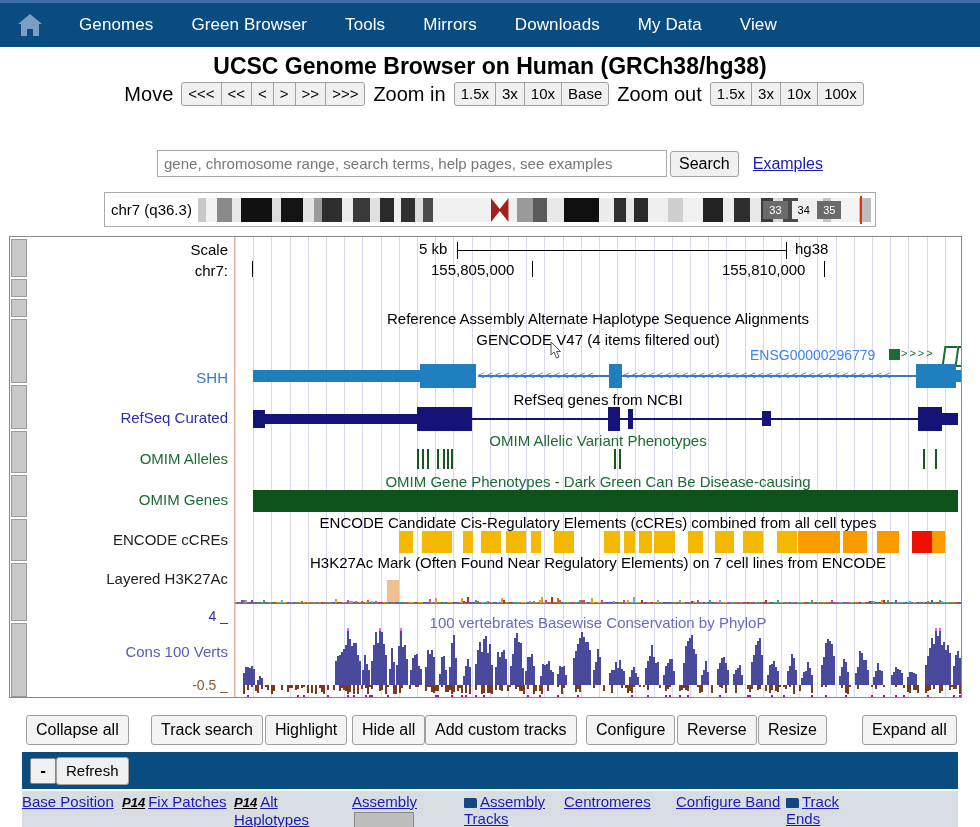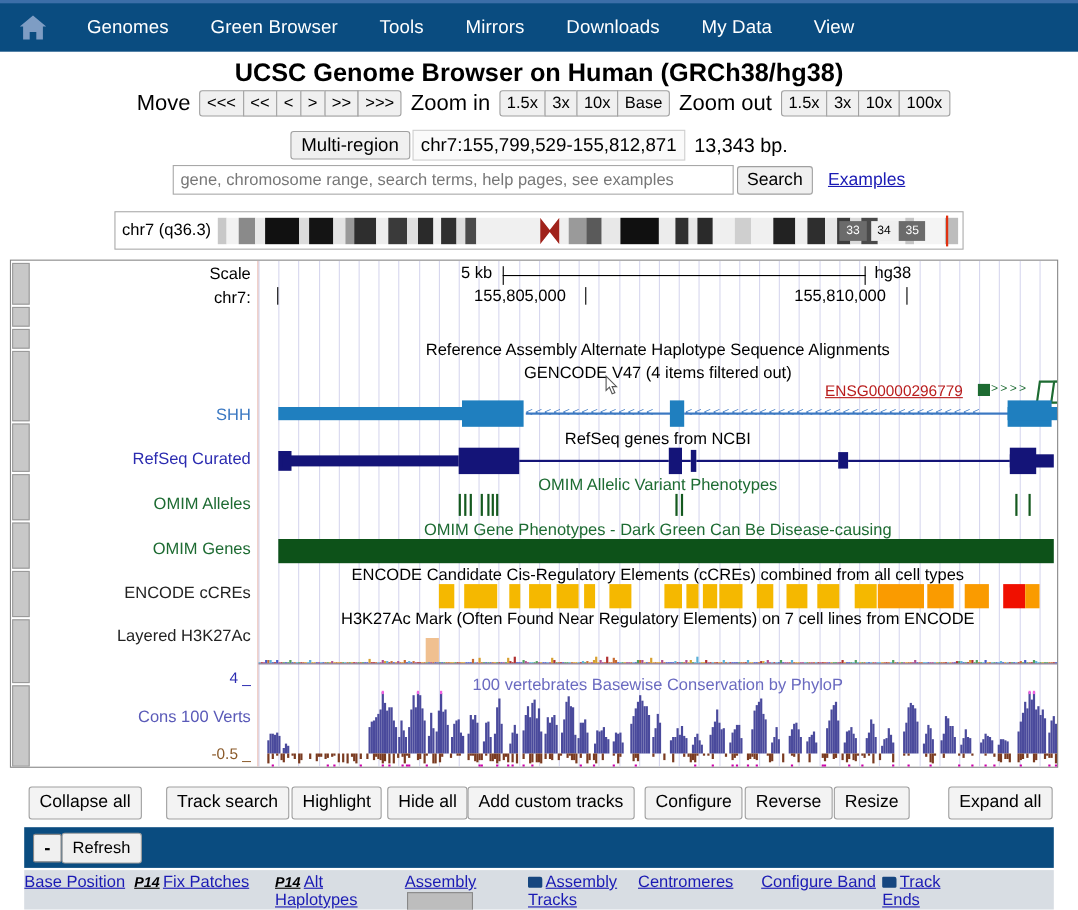--- a/index.html
+++ b/index.html
@@ -232,25 +232,20 @@
     </span>
     <span class="lbl">Zoom out</span>
     <span class="btn-group">
       <button class="btn move">1.5x</button>
       <button class="btn move">3x</button>
       <button class="btn move">10x</button>
       <button class="btn move">100x</button>
     </span>
   </div>
 
-  <div class="posrow">
-    <button class="btn multiregion">Multi-region</button>
-    <span class="posbox">chr7:155,799,529-155,812,871</span>
-    <span class="bpcount">13,343 bp.</span>
-  </div>
 
   <div class="searchrow">
     <input class="searchinput" type="text" placeholder="gene, chromosome range, search terms, help pages, see examples" style="">
     <button class="btn searchbtn">Search</button>
     <span class="exlink">Examples</span>
   </div>
 
   <div class="ideo-wrap">
     <span class="ideo-label">chr7 (q36.3)</span>
     <div class="ideo-bar" id="ideo-bar">
@@ -399,21 +394,21 @@
       <div class="centered-title" style="top:277px;color:#000;">ENCODE Candidate Cis-Regulatory Elements (cCREs) combined from all cell types</div>
       <div class="centered-title" style="top:317px;color:#000;">H3K27Ac Mark (Often Found Near Regulatory Elements) on 7 cell lines from ENCODE</div>
       <div class="centered-title" style="top:377px;color:#6a6ac0;">100 vertebrates Basewise Conservation by PhyloP</div>
 
       <div class="cursor-glyph" style="left:313px;top:104px;">
         <svg width="16" height="20" viewBox="0 0 16 20">
           <path d="M3 1 L3 14 L6 11 L8.5 17 L11 16 L8.5 10.5 L12.5 10.5 Z" fill="#ffffff" stroke="#555" stroke-width="1"></path>
         </svg>
       </div>
 
-      <div class="gene-box" style="left:515px;top:110px;font-size:14px;color:#b91c1c;white-space:nowrap;text-decoration:underline;">ENSG00000296779</div>
+      <div class="gene-box" style="left:515px;top:110px;font-size:14px;color:#3b82f6;white-space:nowrap;">ENSG00000296779</div>
       <div class="gene-box" style="left:654px;top:112px;width:11px;height:11px;background:#1d6b32;"></div>
       <div class="arrows" style="left:666px;top:110px;width:42px;color:#1d6b32;">&gt;&gt;&gt;&gt;</div>
       <div class="gene-box" style="left:708px;top:109px;width:13px;height:17px;border:2px solid #1d6b32;background:#fff;transform:skewX(-8deg);"></div>
       <div class="gene-box" style="left:721px;top:109px;width:13px;height:17px;border:2px solid #1d6b32;background:#fff;transform:skewX(-8deg);"></div>
 
       <div class="gene-box" style="left:18px;top:133px;width:167px;height:12px;background:#1f7fbf;"></div>
       <div class="gene-box" style="left:185px;top:127px;width:56px;height:24px;background:#1f7fbf;"></div>
       <div class="arrows" style="left:243px;top:132px;width:135px;color:#3b78c2;">&lt;&lt;&lt;&lt;&lt;&lt;&lt;&lt;&lt;&lt;&lt;&lt;&lt;&lt;</div>
       <div class="gene-line" style="left:243px;top:138px;width:135px;background:#3b78c2;"></div>
       <div class="gene-box" style="left:374px;top:127px;width:13px;height:24px;background:#1f7fbf;"></div>
@@ -1317,21 +1312,21 @@
   </div>
 
   <div class="section-header">
     <div class="sec-minus">-</div>
     <button class="btn refresh">Refresh</button>
   </div>
 
   <div class="tracklist" id="tracklist">
       <div class="tl-cell" style="width: 100px;"><span class="tl-link">Base Position</span></div>
       <div class="tl-cell" style="width: 112px;"><span class="p14">P14</span><span class="tl-link">Fix Patches</span></div>
-      <div class="tl-cell" style="width: 118px; margin-left: 16px;"><span class="p14">P14</span><span class="tl-link">Alt Haplotypes</span></div>
+      <div class="tl-cell" style="width: 118px;"><span class="p14">P14</span><span class="tl-link">Alt Haplotypes</span></div>
       <div class="tl-cell" style="width: 112px;"><span class="tl-link">Assembly</span><span class="tl-select"></span></div>
       <div class="tl-cell" style="width: 100px;"><span class="folder-ico"></span><span class="tl-link">Assembly Tracks</span></div>
       <div class="tl-cell" style="width: 112px;"><span class="tl-link">Centromeres</span></div>
       <div class="tl-cell" style="width: 110px;"><span class="tl-link">Configure Band</span></div>
       <div class="tl-cell" style="width: 72px;"><span class="folder-ico"></span><span class="tl-link">Track Ends</span></div>
     </div>
 
 </div>
 
 </body></html>

